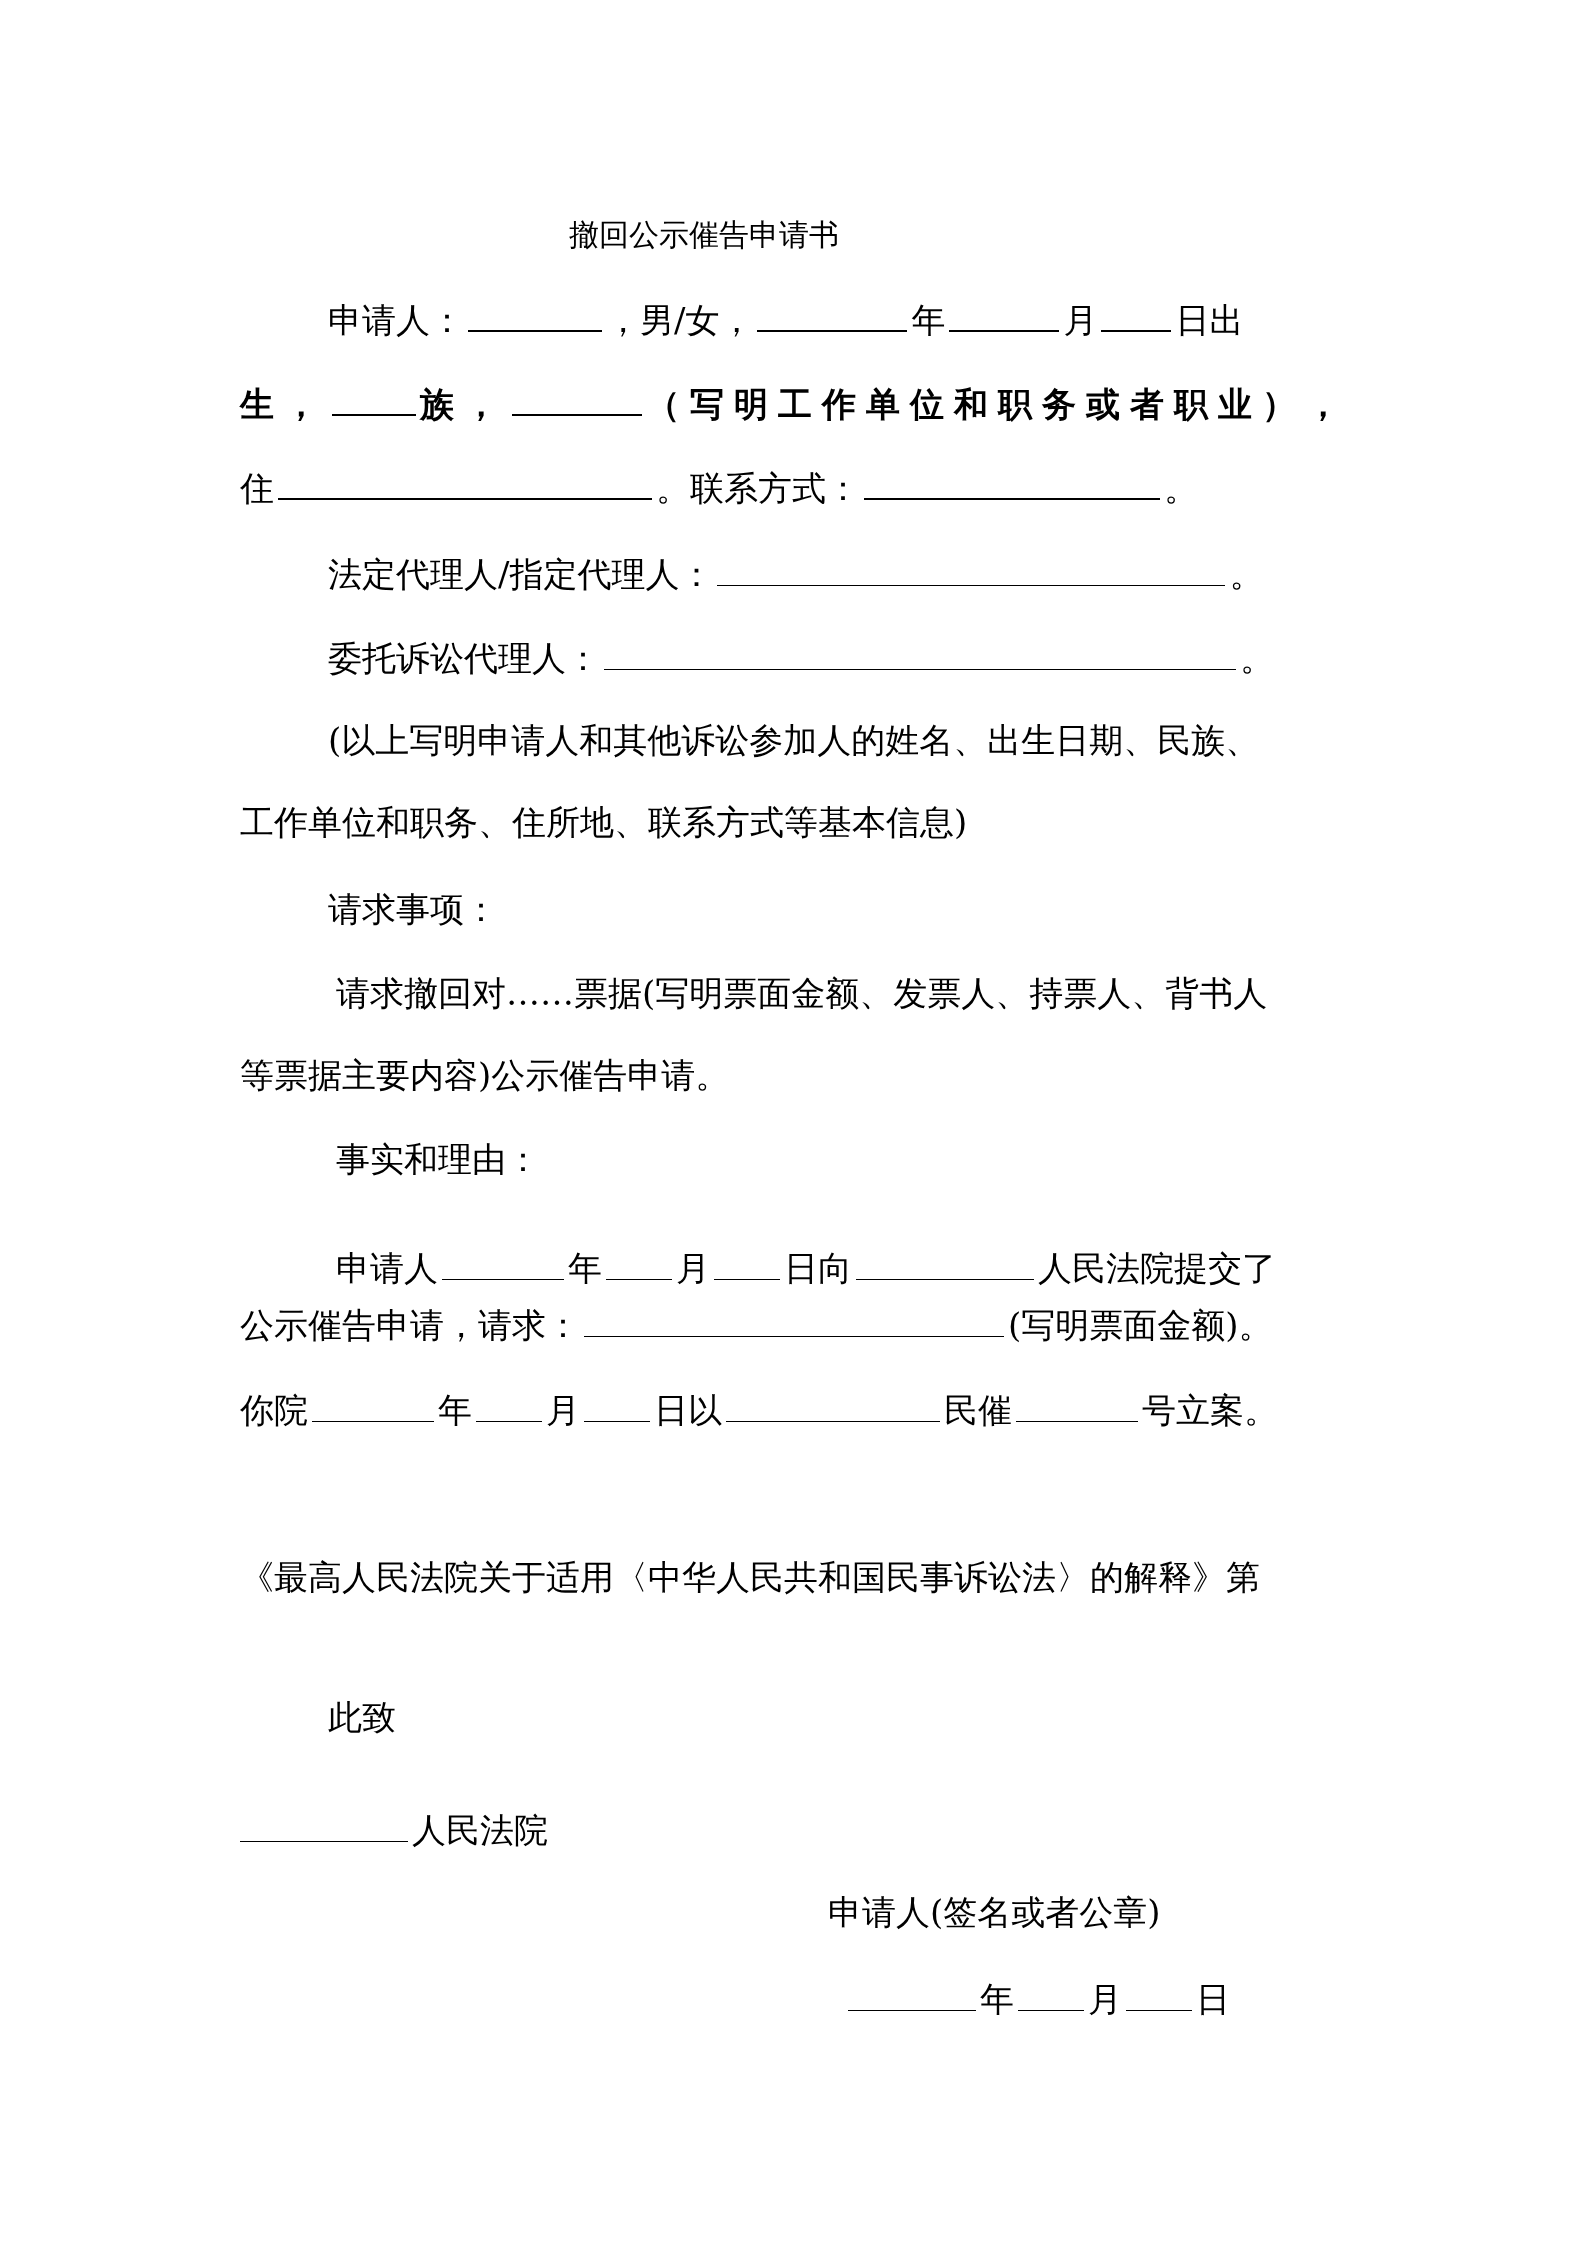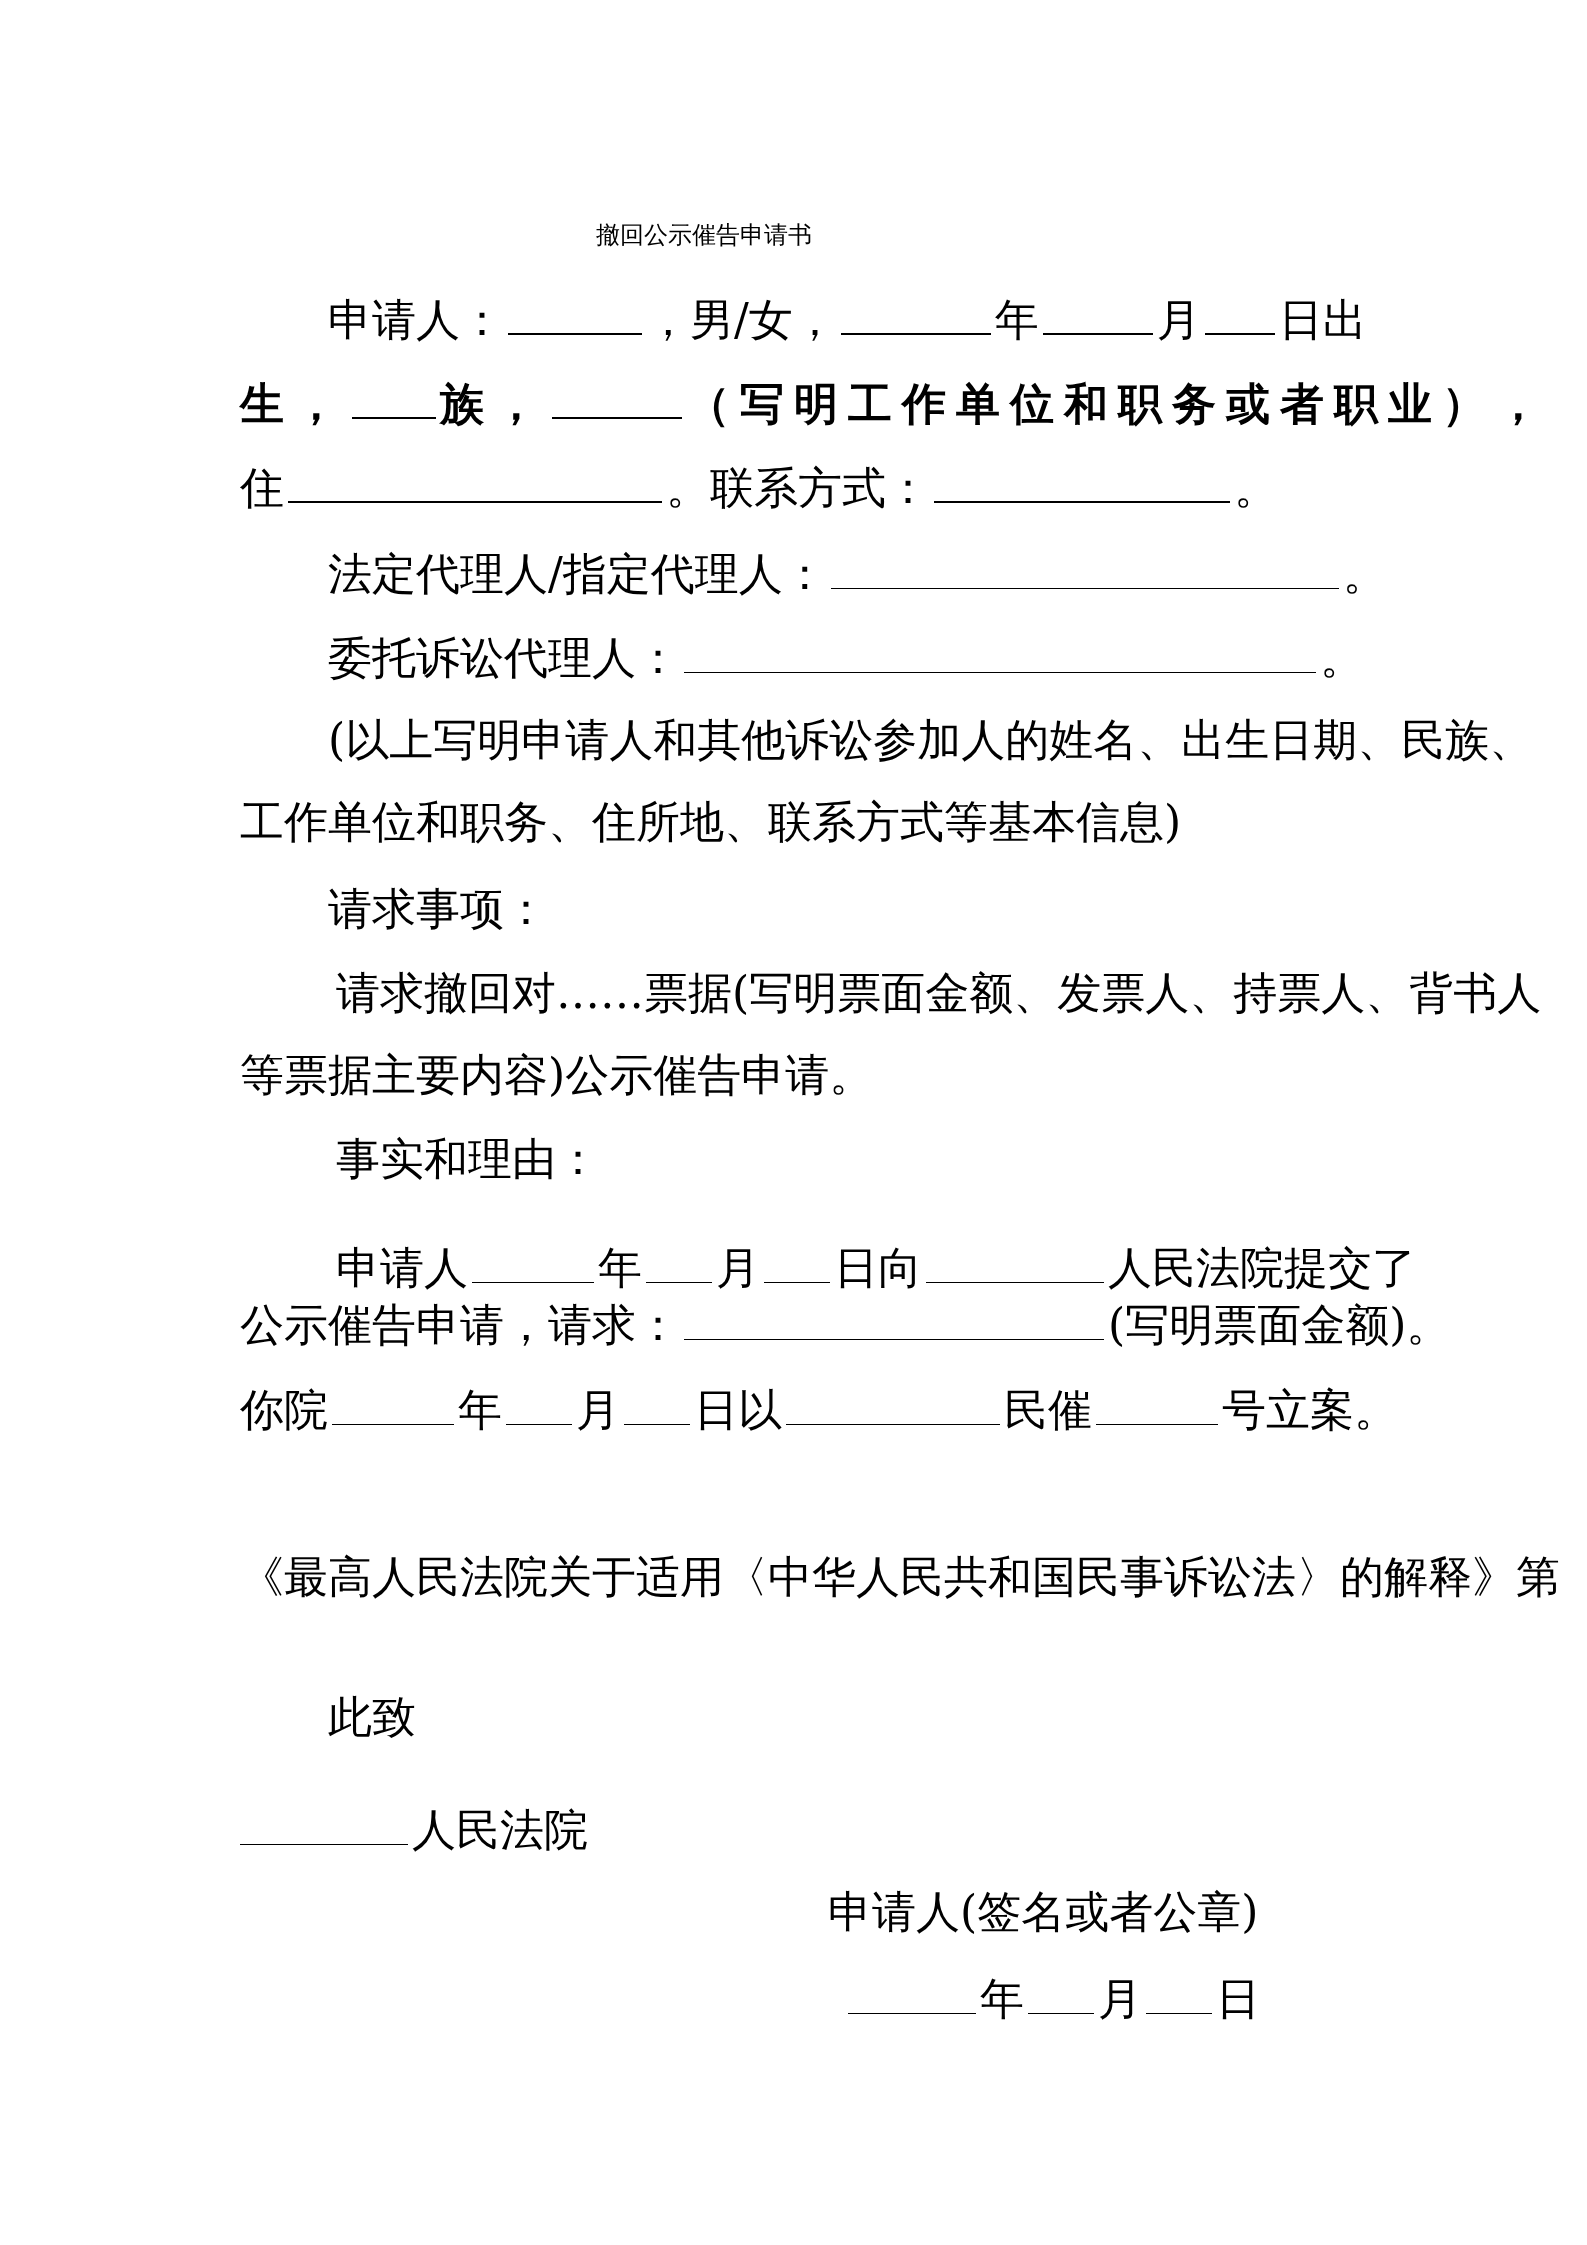--- a/index.html
+++ b/index.html
@@ -1,20 +1,20 @@
 <!DOCTYPE html>
 <html><head>
 <meta charset="utf-8">
 <style>
   html, body { margin: 0; padding: 0; background: #ffffff; }
   body { width: 1587px; height: 2245px; position: relative; overflow: hidden;
          font-family: "DejaVu Serif", "Liberation Serif", serif; color: #000; }
   .page { position: absolute; left: 0; top: 0; width: 1587px; height: 2245px; }
-  .line { position: absolute; left: 240px; font-size: 44px; line-height: 40px; white-space: nowrap; }
-  .title { position: absolute; left: 0; width: 1408px; text-align: center; top: 215px; font-size: 24px; line-height: 40px; }
+  .line { position: absolute; left: 240px; font-size: 34px; line-height: 40px; white-space: nowrap; }
+  .title { position: absolute; left: 0; width: 1408px; text-align: center; top: 215px; font-size: 30px; line-height: 40px; }
   .blank { display: inline-block; border-bottom: 2px solid #000; height: 30px; vertical-align: baseline; margin: 0 4px; }
   .blank.thin { border-bottom-width: 1.5px; }
   .spaced { letter-spacing: 10px; }
 </style>
 </head>
 <body>
 
 <div class="page">
 
   <div class="title">撤回公示催告申请书</div>

